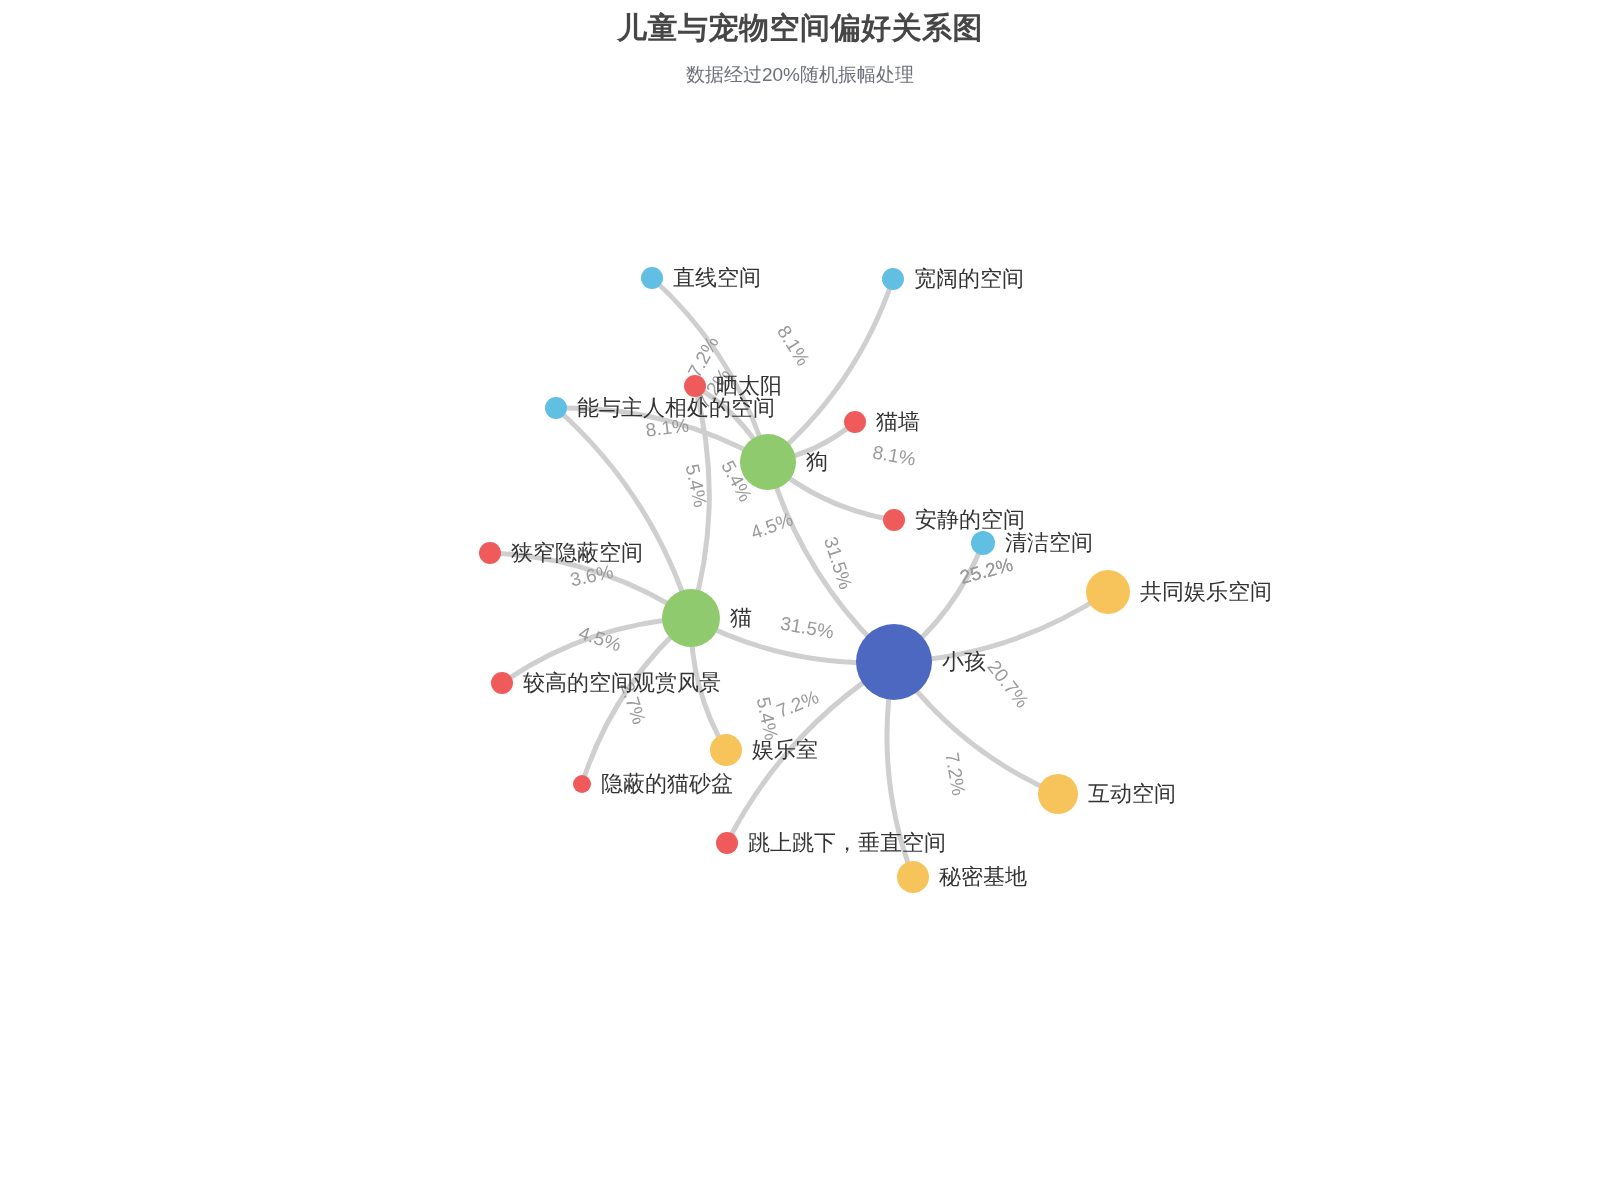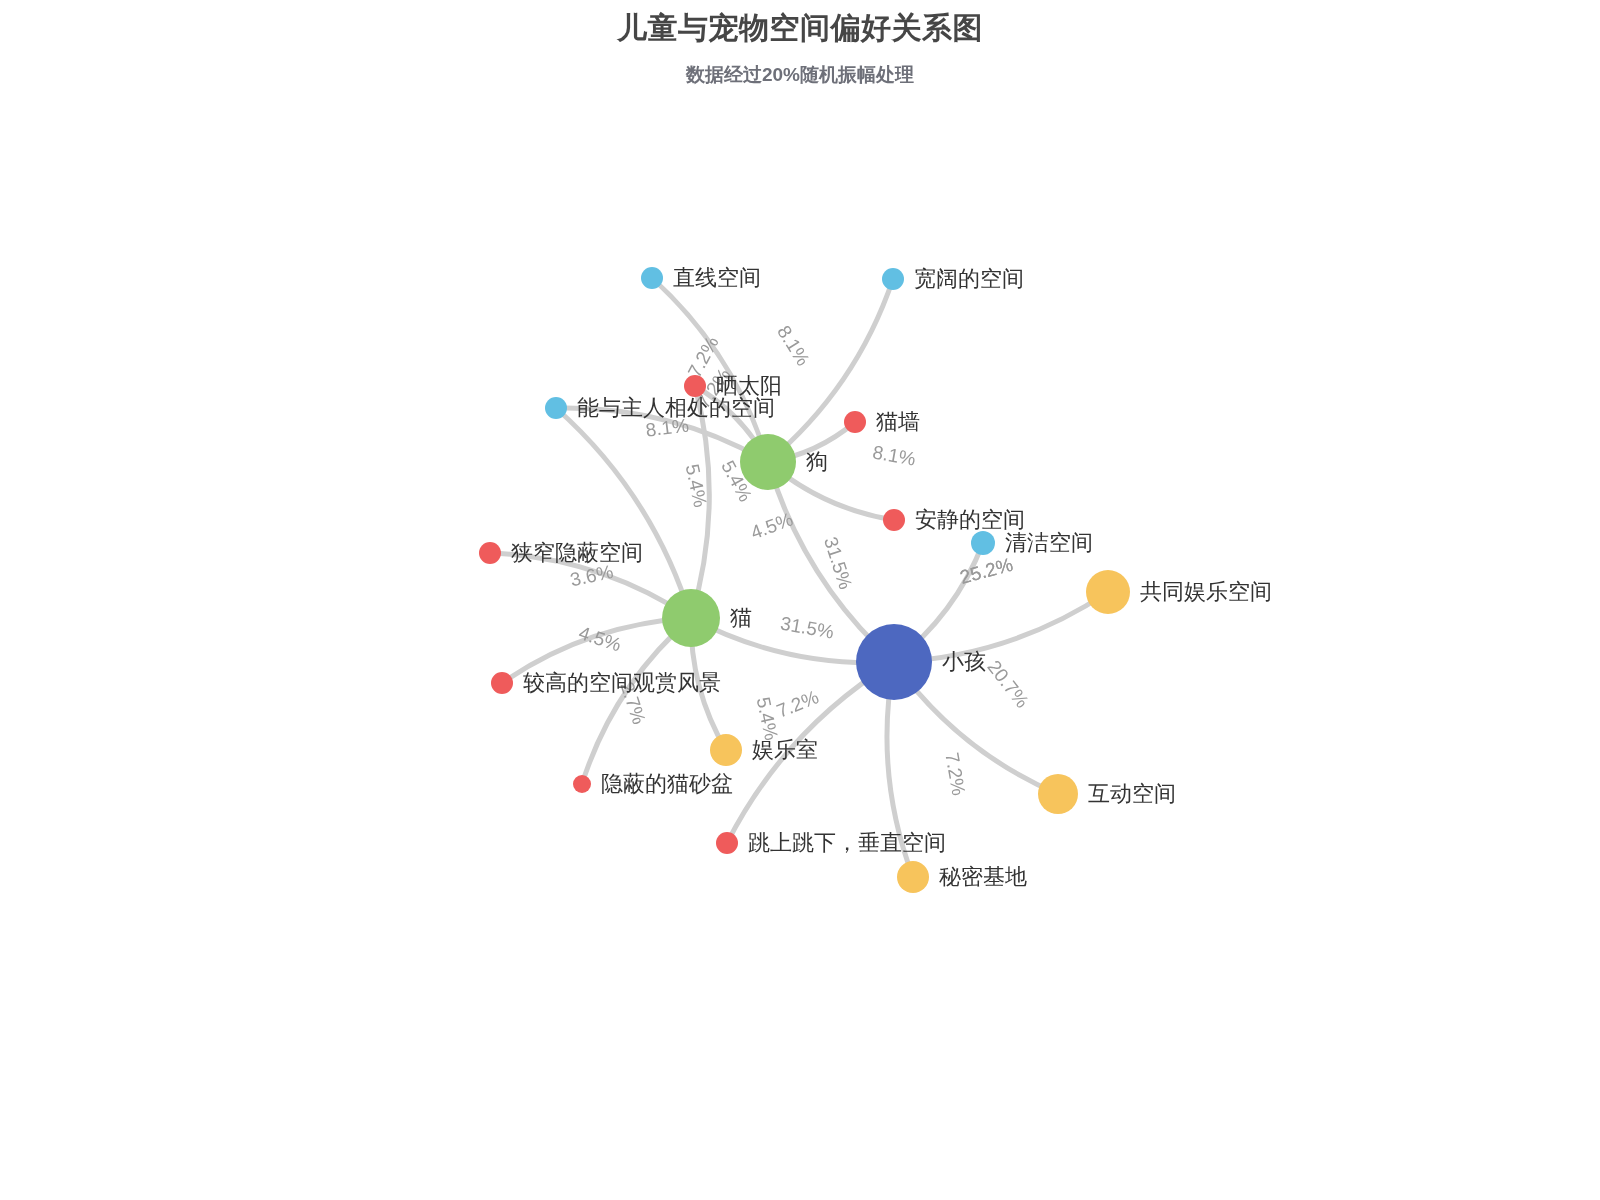--- a/index.html
+++ b/index.html
@@ -30,21 +30,21 @@
     color: #464646;
     letter-spacing: 0.5px;
   }
   .subtitle {
     position: absolute;
     top: 62px;
     left: 0;
     width: 1600px;
     text-align: center;
     font-size: 19px;
-    font-weight: bold;
+    font-weight: normal;
     color: #6e7079;
   }
   svg.graph {
     position: absolute;
     top: 0;
     left: 0;
     width: 1600px;
     height: 1200px;
   }
   .edge-path {

